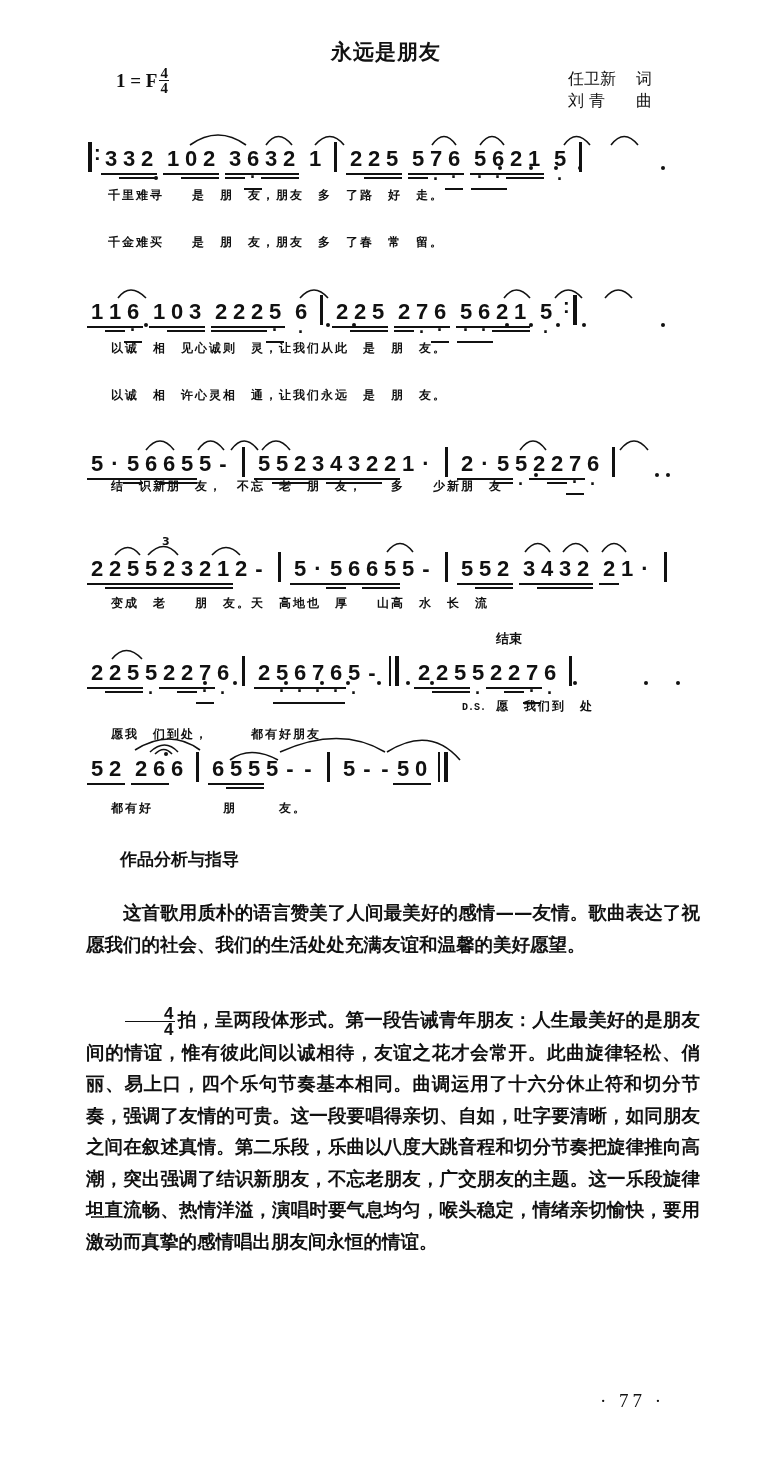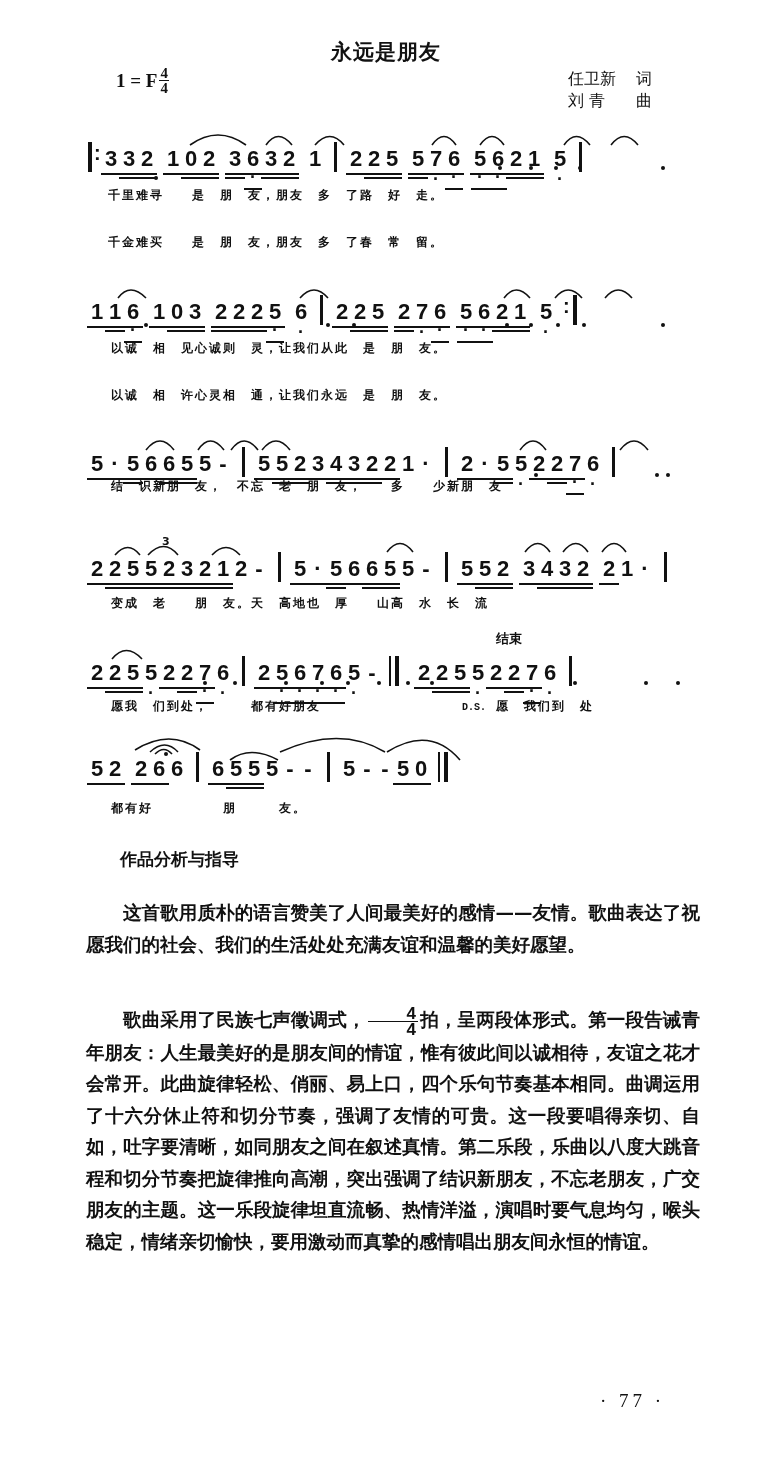--- a/index.html
+++ b/index.html
@@ -312,21 +312,21 @@
       <span class="n u1 u2">2</span>
       <span class="n u1 u2">5</span>
       <span class="n dot">5</span>
       <span class="n u1">2</span>
       <span class="n u1 u2">2</span>
       <span class="n u1 u2 dot">7</span>
       <span class="n dot">6</span>
     <span class="bar"></span>
   </div>
 </div>
-<div class="abs lyric l2" style="top:698px">愿我　们到处，　　　都有好朋友　　</div>
+<div class="abs lyric l2" style="top:726px">愿我　们到处，　　　都有好朋友　　</div>
 <div class="abs ds" style="left:462px;top:702px">D.S.</div>
 <div class="abs lyric" style="left:496px;top:698px">愿　我们到　处</div>
 
 <div class="abs staff" style="top:752px">
   <div class="notes">
     <span class="n u1">5</span>
       <span class="n u1">2</span>
       <span class="gap"></span>
       <span class="n u1">2</span>
       <span class="n u1">6</span>
@@ -347,19 +347,19 @@
     <span class="dbar"></span>
   </div>
 </div>
 <div class="abs lyric l2" style="top:800px">都有好　　　　　朋　　　友。</div>
 
 <div class="abs section-head">作品分析与指导</div>
 <div class="abs para" style="top:893px">
   <p>这首歌用质朴的语言赞美了人间最美好的感情——友情。歌曲表达了祝愿我们的社会、我们的生活处处充满友谊和温馨的美好愿望。</p>
 </div>
 <div class="abs para" style="top:1000px">
-  <p><span>歌曲采用了民族七声徵调式，</span><span class="inline-frac">
+  <p><span class="inline-frac">
         <span>4</span>
         <span>4</span>
       </span><span>拍，呈两段体形式。第一段告诫青年朋友：人生最美好的是朋友间的情谊，惟有彼此间以诚相待，友谊之花才会常开。此曲旋律轻松、俏丽、易上口，四个乐句节奏基本相同。曲调运用了十六分休止符和切分节奏，强调了友情的可贵。这一段要唱得亲切、自如，吐字要清晰，如同朋友之间在叙述真情。第二乐段，乐曲以八度大跳音程和切分节奏把旋律推向高潮，突出强调了结识新朋友，不忘老朋友，广交朋友的主题。这一乐段旋律坦直流畅、热情洋溢，演唱时要气息均匀，喉头稳定，情绪亲切愉快，要用激动而真挚的感情唱出朋友间永恒的情谊。</span></p>
 </div>
 
 <div class="abs page-no">· 77 ·</div>
 
 </body></html>

